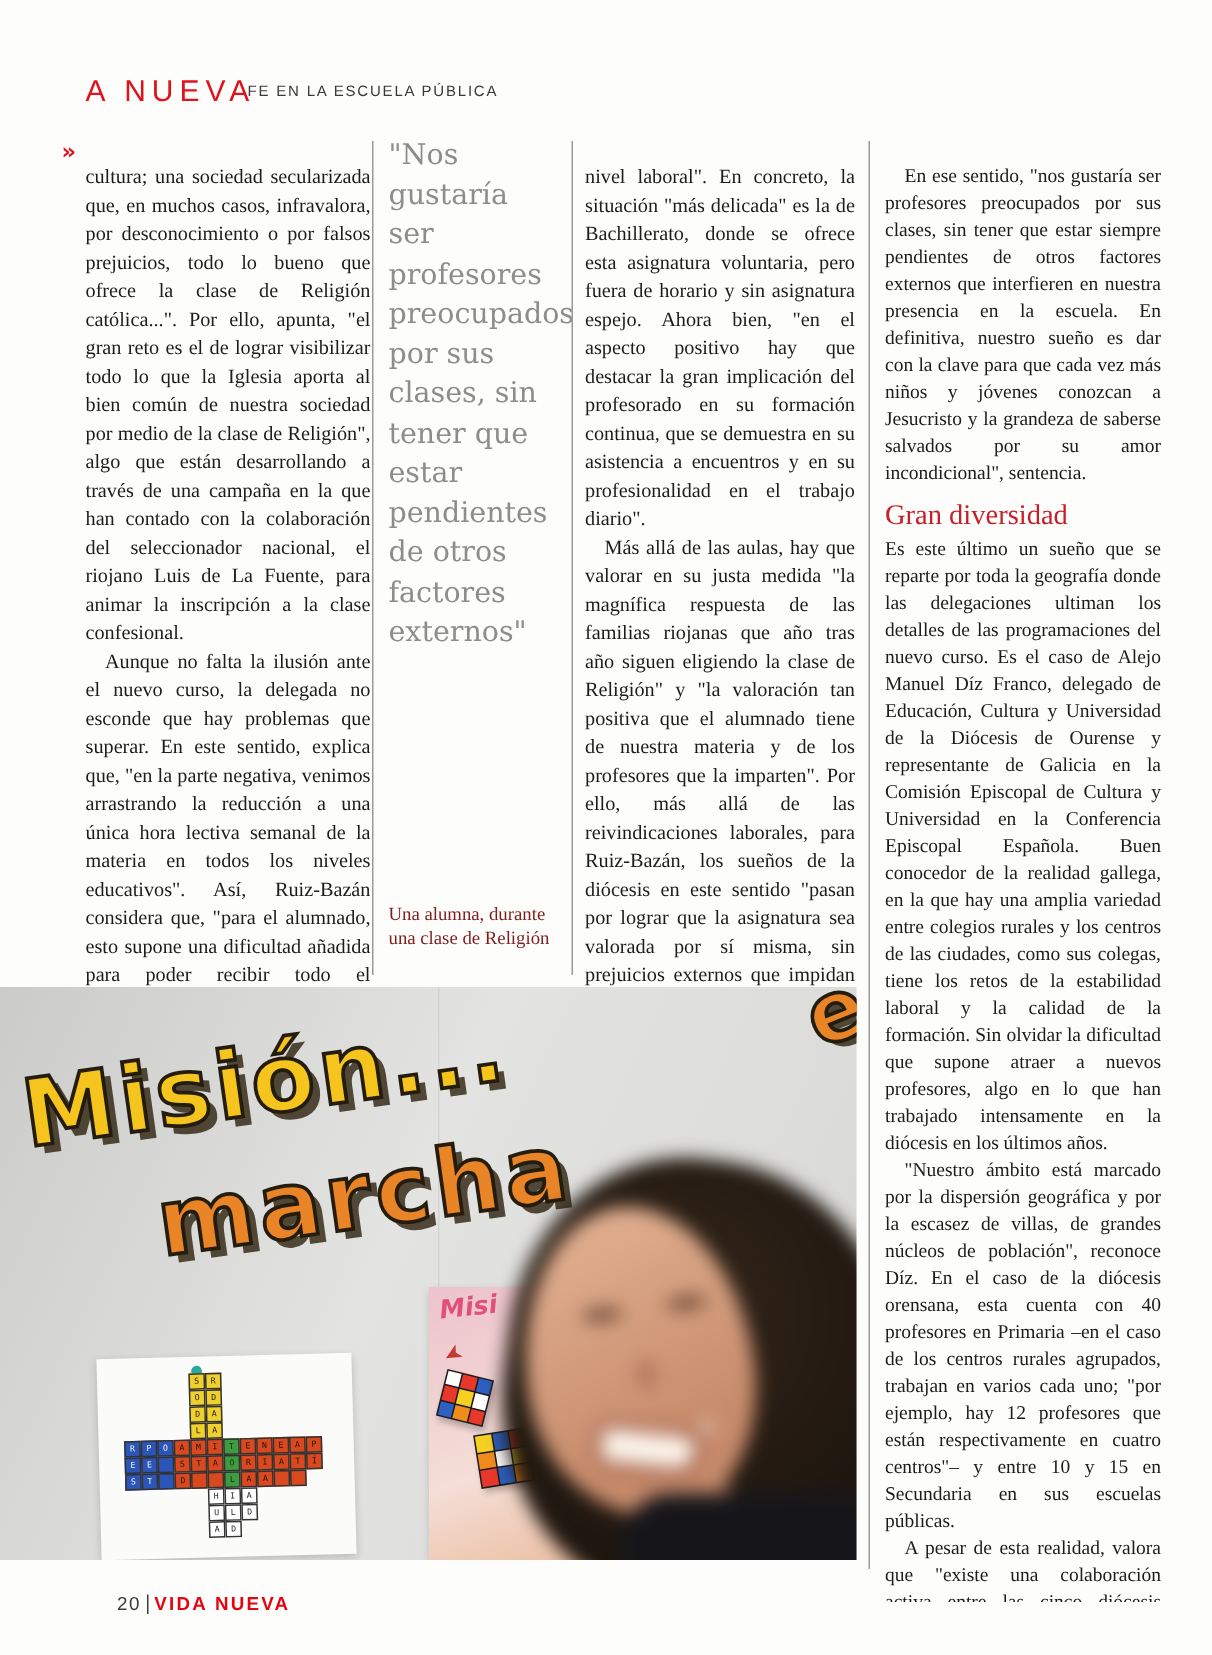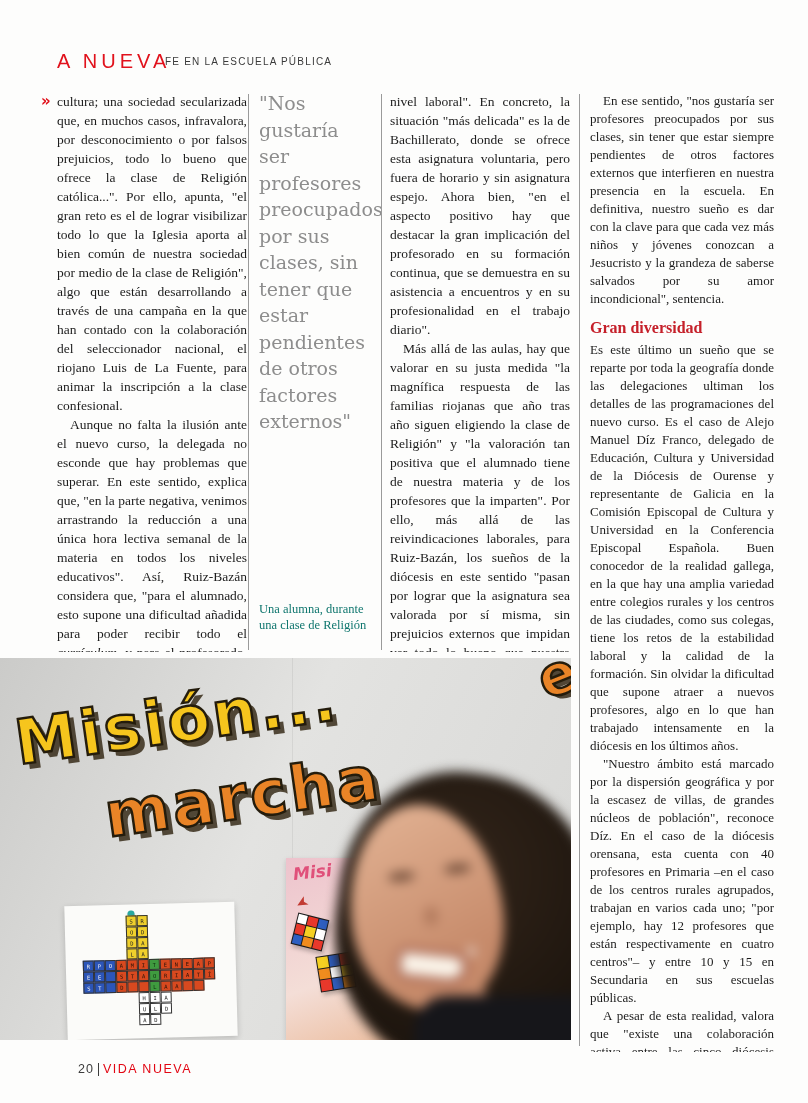--- a/index.html
+++ b/index.html
@@ -7,38 +7,38 @@
        font-family:"Liberation Serif",serif;}
   .abs{position:absolute;}
 
   
   #kicker{left:57px;top:50px;font-family:"Liberation Sans",sans-serif;
           font-size:20px;letter-spacing:4px;color:#e1121c;font-weight:400;}
   #kicker-sub{left:165px;top:56px;font-family:"Liberation Sans",sans-serif;
           font-size:10px;letter-spacing:1.2px;color:#3a3a3a;font-weight:500;}
 
   
-  .col{font-size:13.5px;line-height:19px;text-align:justify;color:#1c1c1c;overflow:hidden;}
+  .col{font-size:13.5px;line-height:19px;text-align:justify;color:#1c1c1c;overflow:hidden;margin-top:16px;}
   .col p{margin:0;}
   .col p.indent{text-indent:13px;}
   #col1{left:57px;top:92px;width:190px;height:560px;}
   #col2{left:390px;top:92px;width:180px;height:560px;}
   #col3{left:590px;top:92px;width:184px;height:960px;font-size:13px;line-height:18px;}
   #cont-marker{left:41px;top:92px;color:#e1121c;font-weight:bold;font-size:15px;
                font-family:"DejaVu Sans",sans-serif;}
   .rule{width:1px;background:#9a9a9a;}
   #rule1{left:248px;top:94px;height:556px;}
   #rule2{left:381px;top:94px;height:556px;}
   #rule3{left:579px;top:94px;height:952px;}
 
   #pullquote{left:259px;top:90px;width:114px;font-family:"DejaVu Serif",serif;
              font-size:19px;line-height:26.5px;color:#8d8d8d;}
-  #caption{left:259px;top:601px;width:112px;font-size:12.5px;line-height:16px;color:#0f766e;}
-
-  #col3 h3{margin:11px 0 4px 0;font-size:16px;color:#c5202a;font-weight:bold;
+  #caption{left:259px;top:601px;width:112px;font-size:12.5px;line-height:16px;color:#7f1d1d;}
+
+  #col3 h3{margin:11px 0 4px 0;font-size:19px;color:#c5202a;font-weight:normal;
            font-family:"Liberation Serif",serif;}
 
   
   #photo{left:0;top:658px;width:571px;height:382px;overflow:hidden;
          background:linear-gradient(115deg,#cbcbc9 0%,#e3e3e1 45%,#d7d7d5 100%);}
   #wall-seam{left:292px;top:0;width:1px;height:252px;background:rgba(0,0,0,0.06);}
   .cutout{font-family:"DejaVu Sans",sans-serif;font-weight:800;white-space:nowrap;
           -webkit-text-stroke:2.5px #241c0c;letter-spacing:3px;}
   #word1{left:14px;top:26px;font-size:62px;color:#f6c51d;transform:rotate(-8deg);
          text-shadow:5px 6px 0 rgba(45,33,12,.8);}
@@ -91,21 +91,21 @@
   #neck{left:428px;top:332px;width:58px;height:44px;background:#bb8164;}
   #sweater{left:414px;top:338px;width:200px;height:70px;background:#16161a;
         border-radius:34px 8px 0 0;}
   #earring{left:468px;top:290px;width:7px;height:7px;border-radius:50%;background:#efeef0;}
 
   
   #footer{left:78px;top:1062px;font-family:"Liberation Sans",sans-serif;font-size:12.5px;
           display:flex;align-items:flex-end;gap:4px;}
   #page-number{color:#3c3c3c;letter-spacing:1px;}
   #footer-bar{width:1px;height:13px;background:#3c3c3c;}
-  #magazine-name{color:#e20613;font-weight:normal;letter-spacing:1.5px;}
+  #magazine-name{color:#e20613;font-weight:bold;letter-spacing:1.5px;}
 </style>
 </head>
 <body>
 
 <div class="abs" id="kicker">A NUEVA</div>
 <div class="abs" id="kicker-sub">FE EN LA ESCUELA PÚBLICA</div>
 
 <div class="abs" id="cont-marker">»</div>
 
 <div class="abs col" id="col1">

